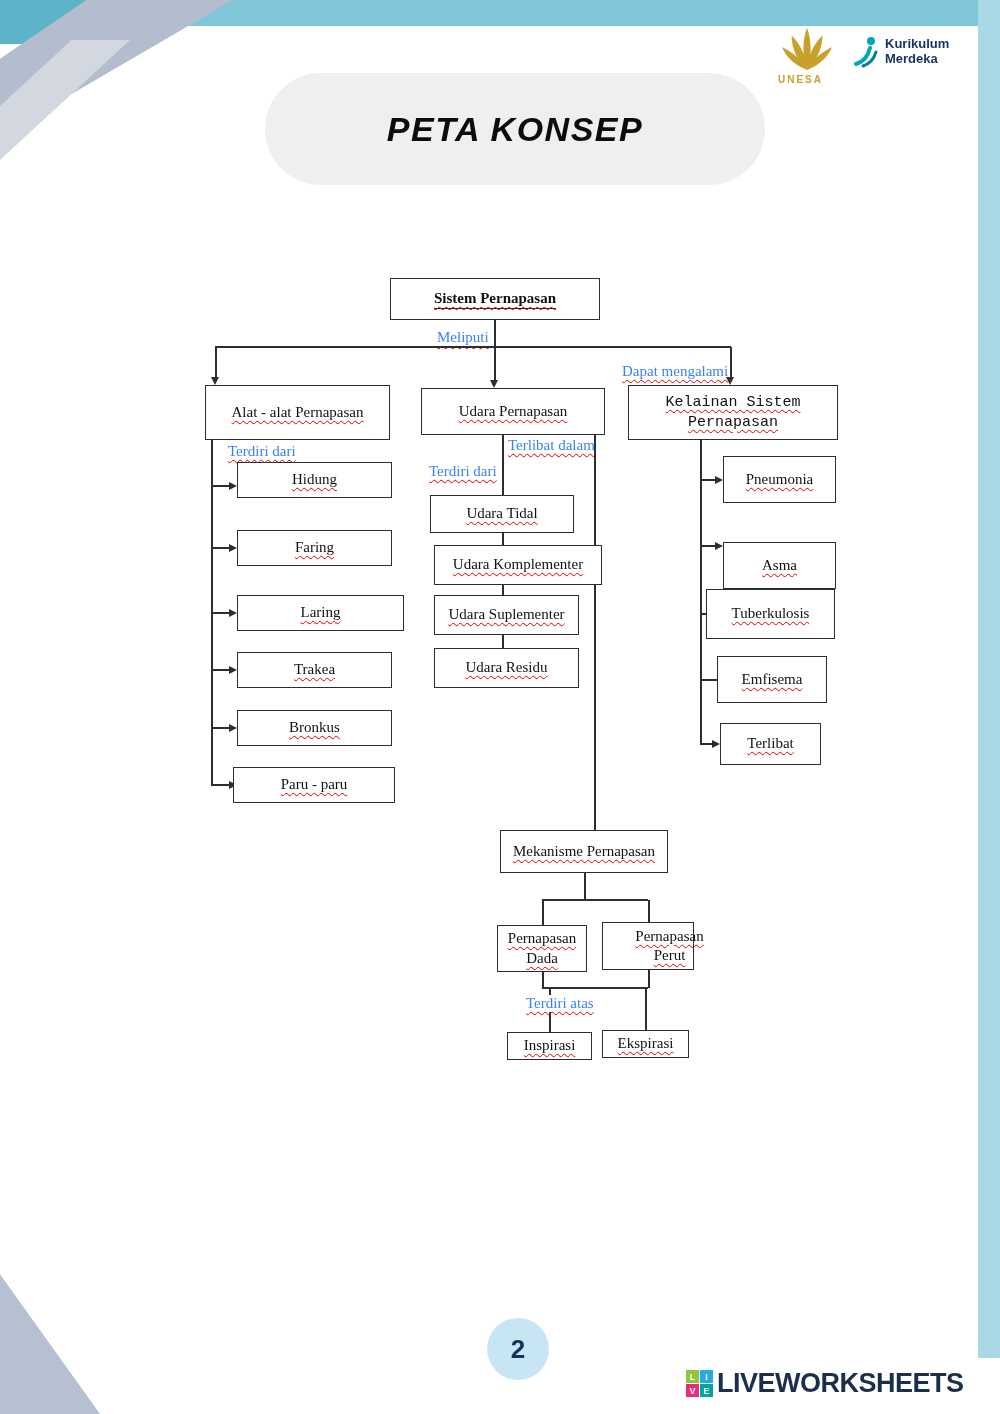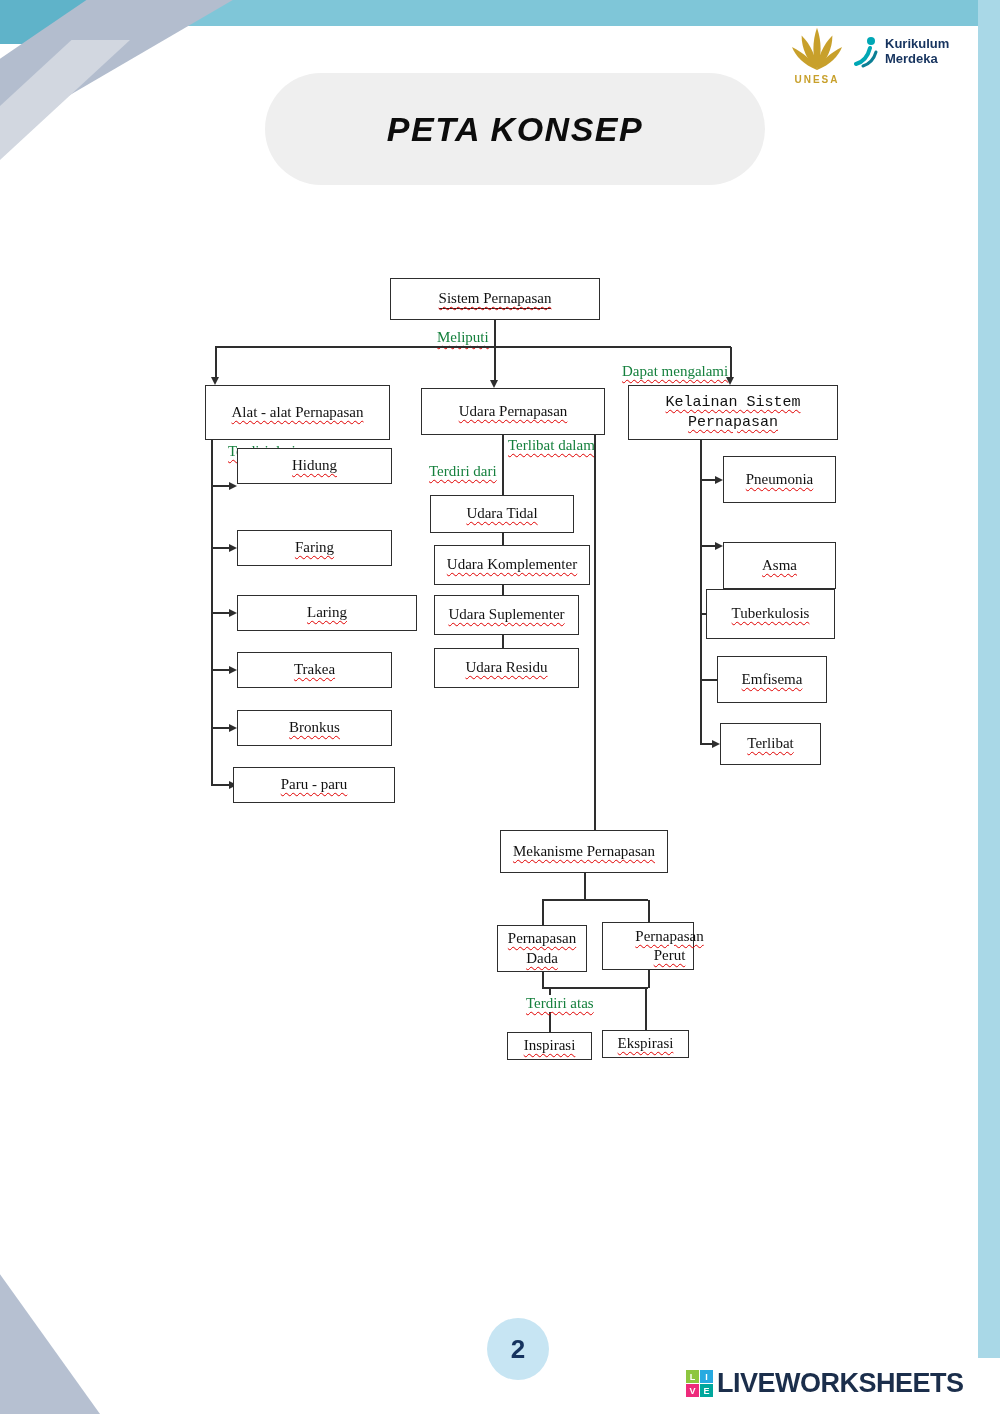--- a/index.html
+++ b/index.html
@@ -8,38 +8,38 @@
 
   
   .deco{position:absolute;}
 
   
   .node{position:absolute;border:1.5px solid #2e2e2e;background:#fff;display:flex;
         align-items:center;justify-content:center;text-align:center;font-size:15px;
         color:#111;padding:2px 5px;box-sizing:border-box;line-height:1.3;}
   .wavy{text-decoration:underline;text-decoration-style:wavy;text-decoration-color:#e00000;
         text-decoration-thickness:1px;text-underline-offset:3px;}
-  .root-text{font-weight:normal;border-bottom:1.5px solid #222;}
-  .lbl{position:absolute;font-size:15px;color:#15803d;white-space:nowrap;}
+  .root-text{font-weight:bold;border-bottom:1.5px solid #222;}
+  .lbl{position:absolute;font-size:15px;color:#3b82f6;white-space:nowrap;}
 
   
   .vline,.hline{position:absolute;background:#2e2e2e;}
   .vline{width:1.5px;}
   .hline{height:1.5px;}
   .arr-d{position:absolute;width:0;height:0;border-left:4.5px solid transparent;
          border-right:4.5px solid transparent;border-top:8px solid #2e2e2e;}
   .arr-r{position:absolute;width:0;height:0;border-top:4.5px solid transparent;
          border-bottom:4.5px solid transparent;border-left:8px solid #2e2e2e;}
 
   
   .title-pill{position:absolute;left:265px;top:73px;width:500px;height:112px;border-radius:60px;
               background:#efefef;display:flex;align-items:center;justify-content:center;font-style:italic;}
   .title-text{font-family:"Liberation Sans",sans-serif;font-weight:bold;font-size:34px;
               letter-spacing:1.5px;color:#0c0c0c;}
-  .unesa{position:absolute;left:778px;top:20px;width:78px;text-align:center;}
+  .unesa{position:absolute;left:778px;top:20px;width:78px;}
   .unesa-label{font-family:"Liberation Sans",sans-serif;font-weight:bold;font-size:10px;
                letter-spacing:2px;color:#c8a02b;margin-top:-2px;}
   .kurikulum{position:absolute;left:854px;top:36px;display:flex;align-items:center;gap:7px;}
   .kurikulum-text{font-family:"Liberation Sans",sans-serif;font-weight:bold;font-size:13px;
                   color:#16335e;line-height:1.15;}
 
   
   .page-circle{position:absolute;left:487px;top:1318px;width:62px;height:62px;border-radius:50%;
                background:#c7e5f3;display:flex;align-items:center;justify-content:center;
                font-family:"Liberation Sans",sans-serif;font-weight:bold;font-size:26px;color:#16335e;}
@@ -132,27 +132,27 @@
   <div class="arr-r" style="left:229px;top:543.5px;"></div>
   <div class="hline" style="left:211px;top:612px;width:18px;"></div>
   <div class="arr-r" style="left:229px;top:608.5px;"></div>
   <div class="hline" style="left:211px;top:669px;width:18px;"></div>
   <div class="arr-r" style="left:229px;top:665.5px;"></div>
   <div class="hline" style="left:211px;top:727px;width:18px;"></div>
   <div class="arr-r" style="left:229px;top:723.5px;"></div>
   <div class="hline" style="left:211px;top:784px;width:18px;"></div>
   <div class="arr-r" style="left:229px;top:780.5px;"></div>
 
-  <div class="node" style="left:237px;top:448px;width:155px;height:36px;">
+  <div class="node" style="left:237px;top:462px;width:155px;height:36px;">
     <span class="wavy">Hidung</span>
   </div>
   <div class="node" style="left:237px;top:530px;width:155px;height:36px;align-items:center;">
     <span class="wavy">Faring</span>
   </div>
-  <div class="node" style="left:237px;top:595px;width:180px;height:36px;">
+  <div class="node" style="left:237px;top:595px;width:167px;height:36px;">
     <span class="wavy">Laring</span>
   </div>
   <div class="node" style="left:237px;top:652px;width:155px;height:36px;">
     <span class="wavy">Trakea</span>
   </div>
   <div class="node" style="left:237px;top:710px;width:155px;height:36px;">
     <span class="wavy">Bronkus</span>
   </div>
   <div class="node" style="left:233px;top:767px;width:162px;height:36px;">
     <span class="wavy">Paru - paru</span>
@@ -163,21 +163,21 @@
 
   <div class="vline" style="left:594px;top:435px;height:395px;"></div>
   <div class="vline" style="left:502px;top:435px;height:60px;"></div>
   <div class="vline" style="left:502px;top:533px;height:12px;"></div>
   <div class="vline" style="left:502px;top:585px;height:10px;"></div>
   <div class="vline" style="left:502px;top:635px;height:13px;"></div>
 
   <div class="node" style="left:430px;top:495px;width:144px;height:38px;">
     <span class="wavy">Udara Tidal</span>
   </div>
-  <div class="node" style="left:434px;top:545px;width:156px;height:40px;">
+  <div class="node" style="left:434px;top:545px;width:168px;height:40px;">
     <span class="wavy">Udara Komplementer</span>
   </div>
   <div class="node" style="left:434px;top:595px;width:145px;height:40px;">
     <span class="wavy">Udara Suplementer</span>
   </div>
   <div class="node" style="left:434px;top:648px;width:145px;height:40px;">
     <span class="wavy">Udara Residu</span>
   </div>
 
   <div class="vline" style="left:700px;top:440px;height:304px;"></div>

